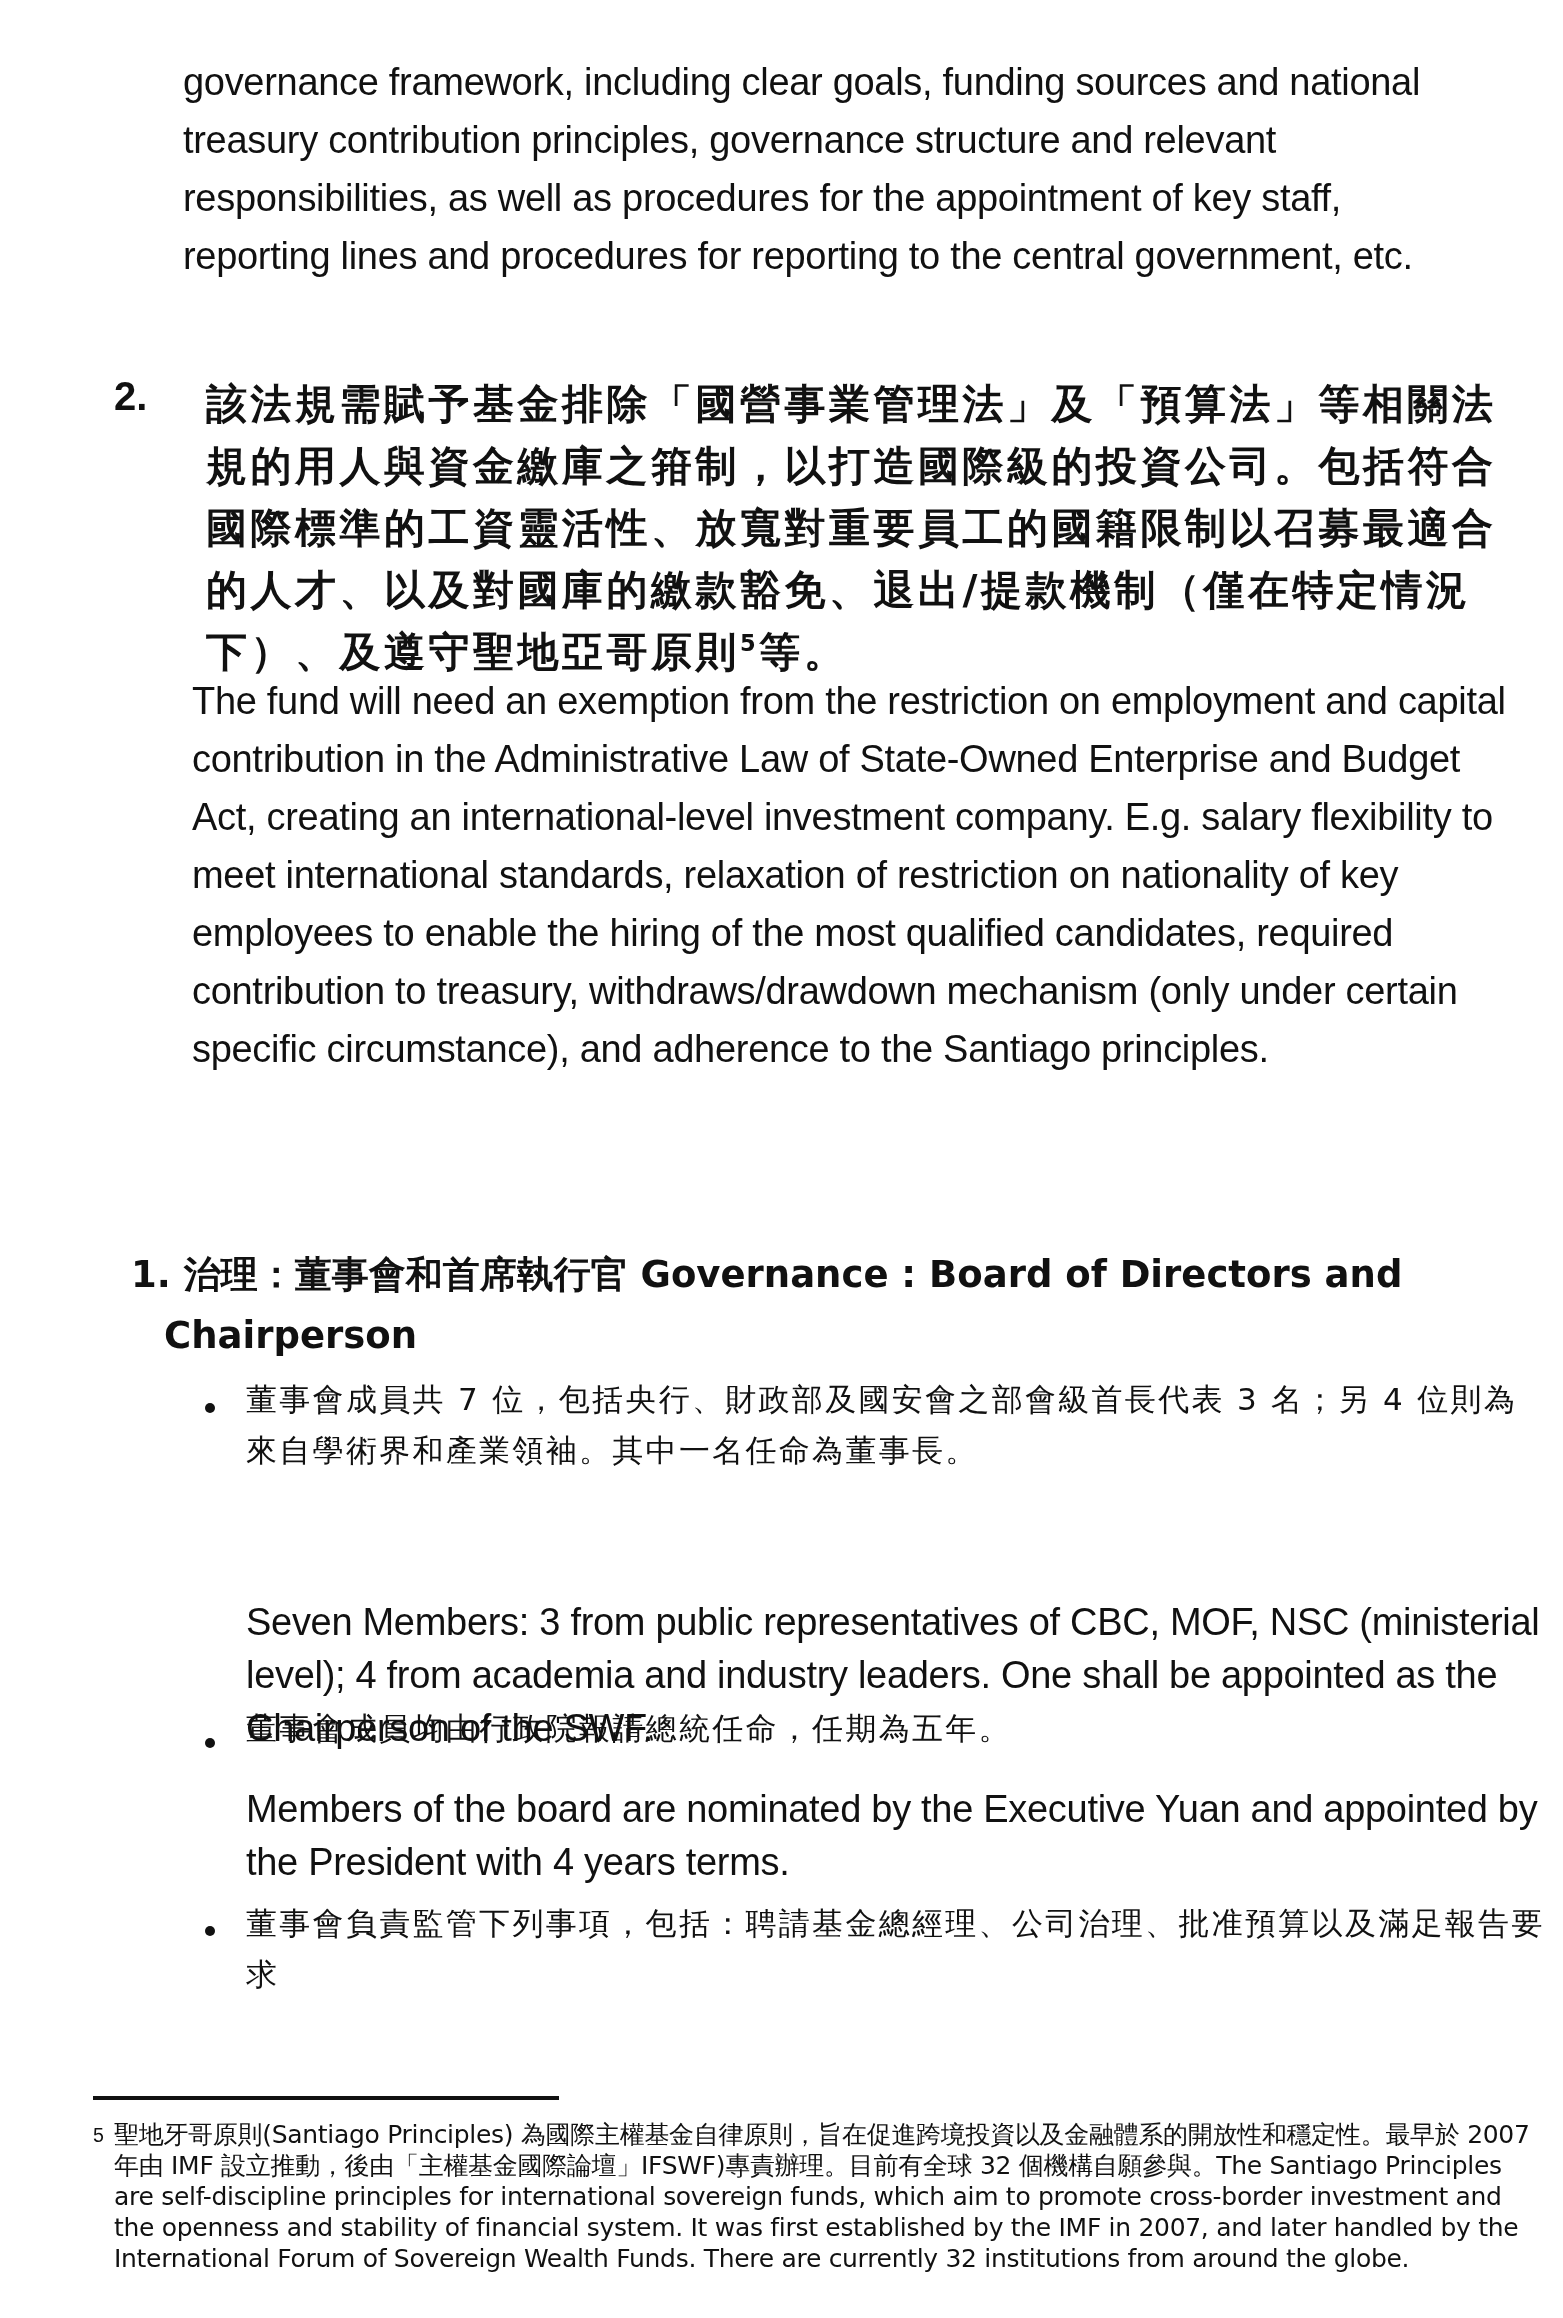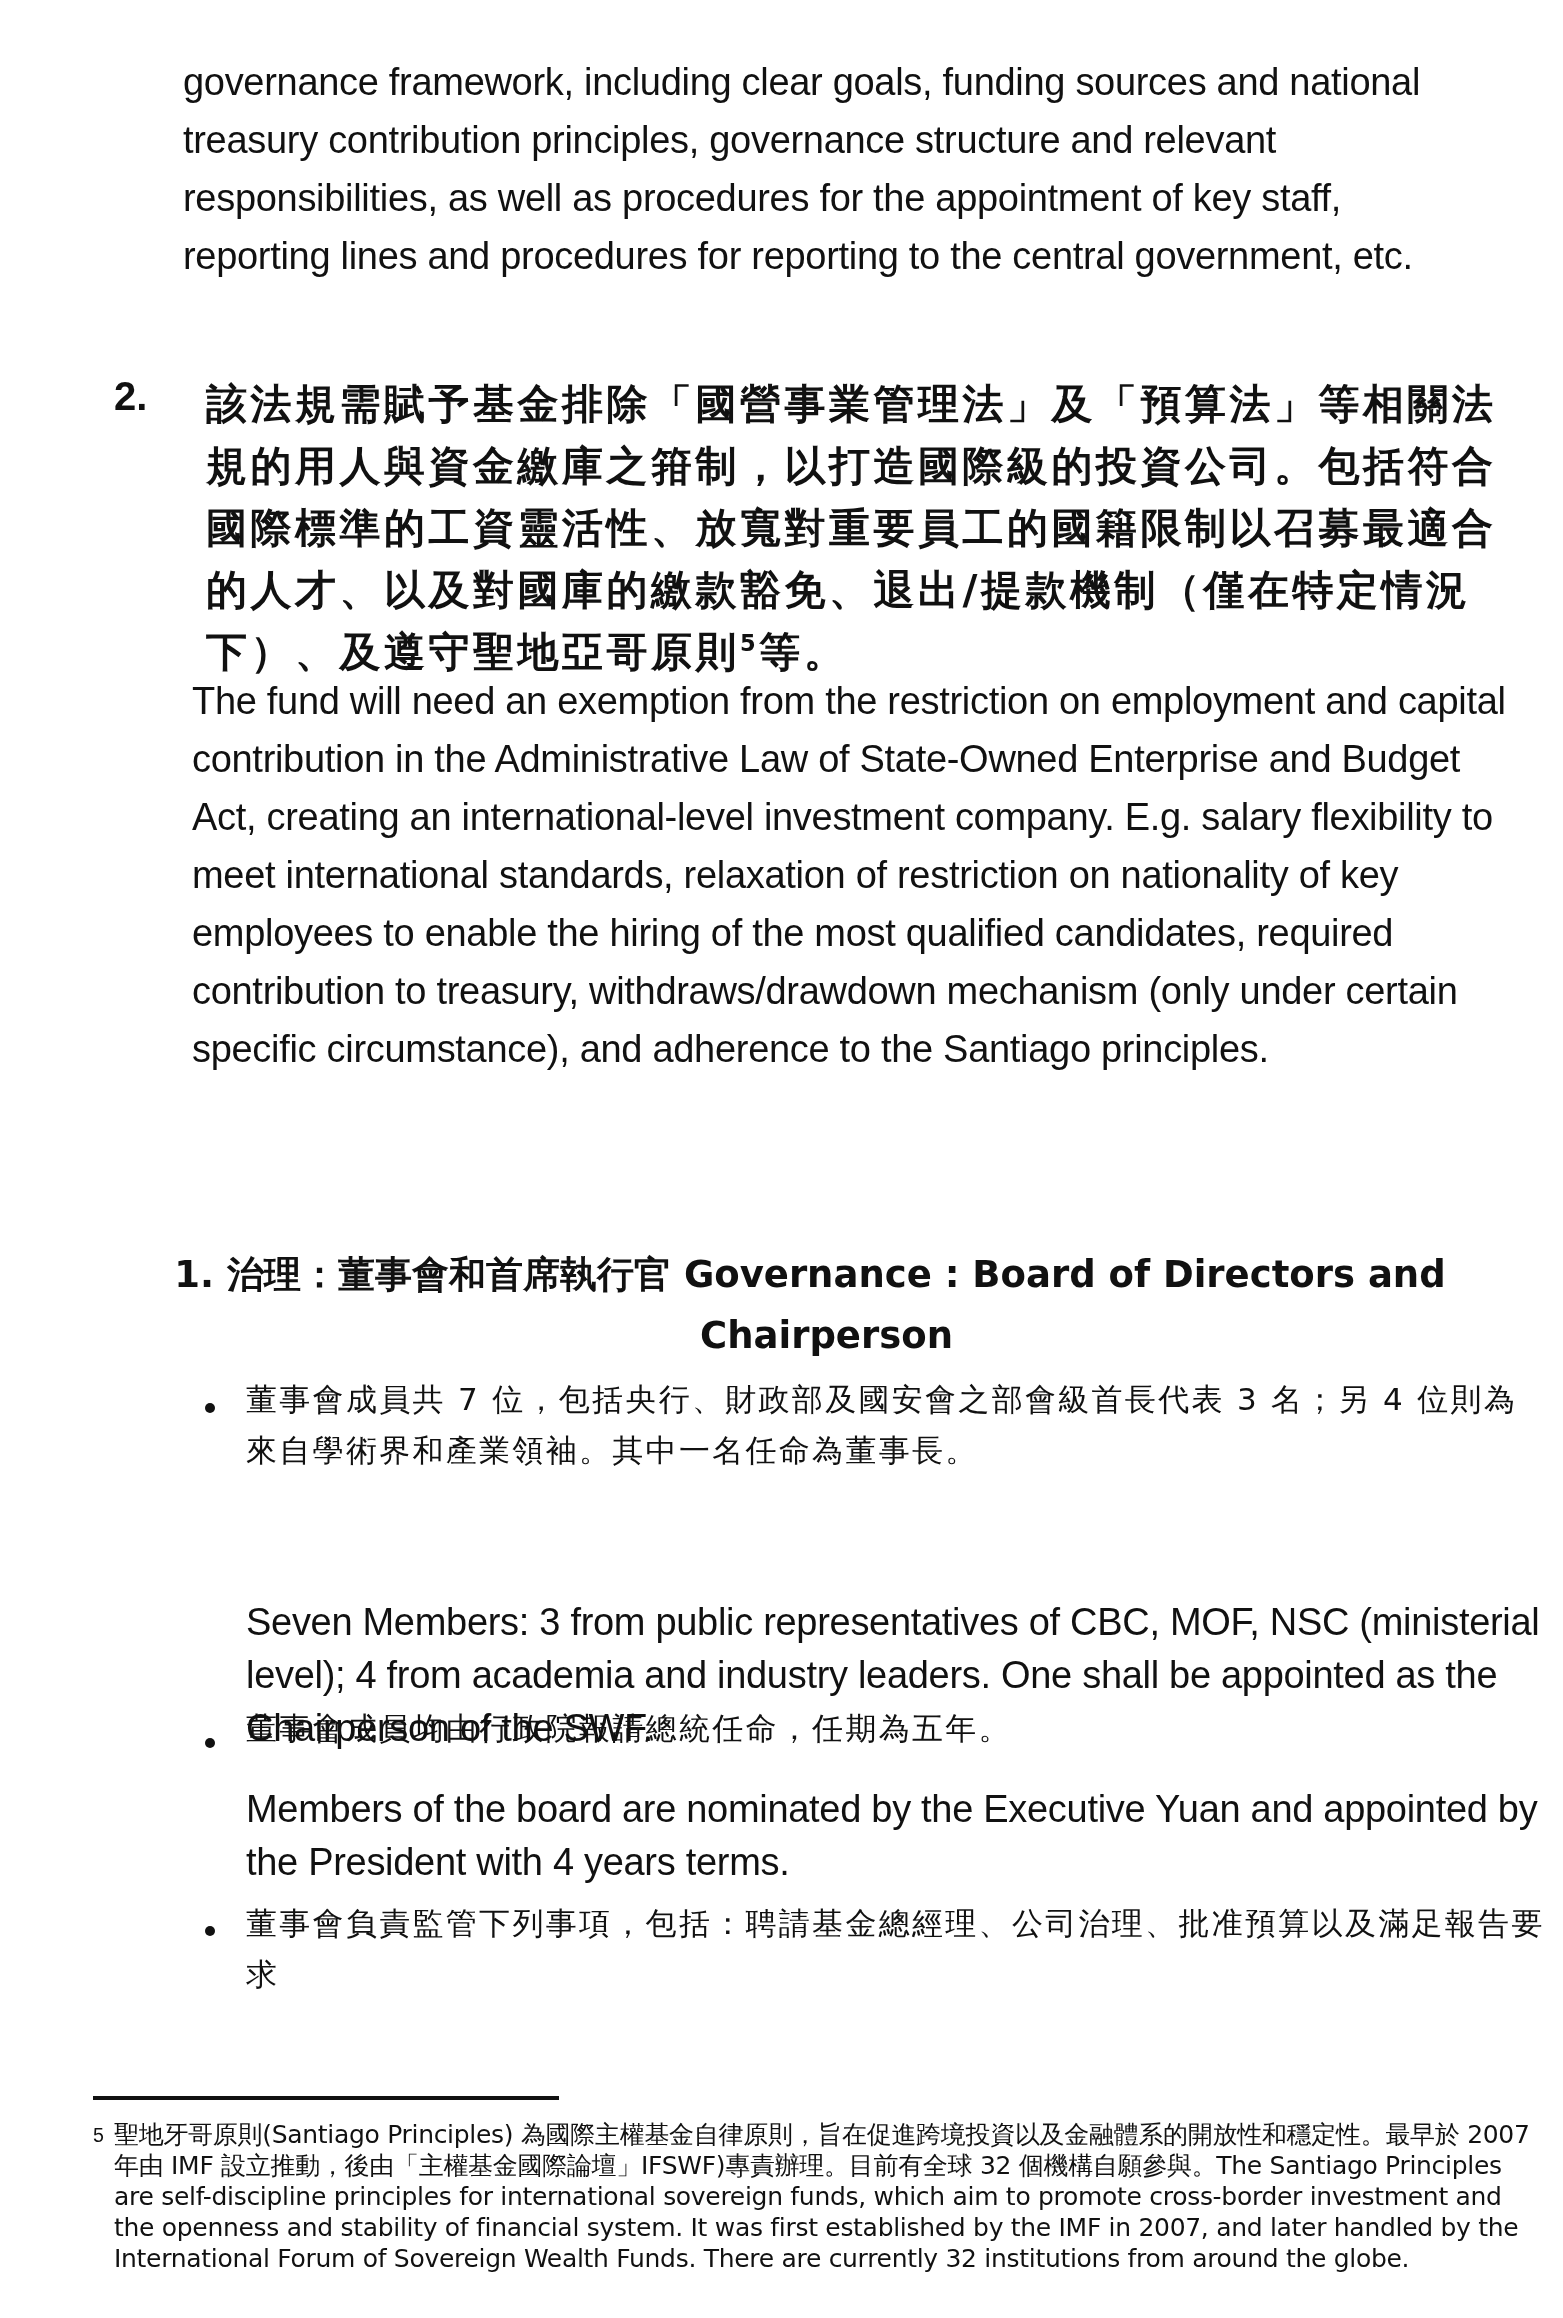--- a/index.html
+++ b/index.html
@@ -24,21 +24,21 @@
 <div class="page">
 
   <p class="para" style="left:183px; top:53px; width:1313px;">governance framework, including clear goals, funding sources and national treasury contribution principles, governance structure and relevant responsibilities, as well as procedures for the appointment of key staff, reporting lines and procedures for reporting to the central government, etc.</p>
 
   <span class="num" style="left:114px; top:374px;">2.</span>
   <p class="zh" style="left:190px; top:357px; width:1330px;"><span>該法規需賦予基金排除「國營事業管理法」及「預算法」等相關法規的用人與資金繳庫之箝制，以打造國際級的投資公司。包括符合國際標準的工資靈活性、放寬對重要員工的國籍限制以召募最適合的人才、以及對國庫的繳款豁免、退出/提款機制（僅在特定情況下）、及遵守聖地亞哥原則</span><sup>5</sup><span>等。</span></p>
 
   <p class="para" style="left:192px; top:672px; width:1325px;">The fund will need an exemption from the restriction on employment and capital contribution in the Administrative Law of State-Owned Enterprise and Budget Act, creating an international-level investment company. E.g. salary flexibility to meet international standards, relaxation of restriction on nationality of key employees to enable the hiring of the most qualified candidates, required contribution to treasury, withdraws/drawdown mechanism (only under certain specific circumstance), and adherence to the Santiago principles.</p>
 
 
-  <h3 class="subheading" style="left:131px; top:1244px; width:1325px; text-indent:-33px; padding-left:33px;text-align:center;">1. 治理：董事會和首席執行官 Governance : Board of Directors and Chairperson</h3>
+  <h3 class="subheading" style="left:131px; top:1244px; width:1325px; text-indent:-33px; padding-left:33px;">1. 治理：董事會和首席執行官 Governance : Board of Directors and Chairperson</h3>
 
   <div class="bullet" style="left:205px; top:1403px;"></div>
   <p class="zh-light" style="left:246px; top:1374px; width:1296px;">董事會成員共 7 位，包括央行、財政部及國安會之部會級首長代表 3 名；另 4 位則為來自學術界和產業領袖。其中一名任命為董事長。</p>
   <p class="para" style="left:246px; top:1596px; width:1302px; line-height:53px;">Seven Members: 3 from public representatives of CBC, MOF, NSC (ministerial level); 4 from academia and industry leaders. One shall be appointed as the Chairperson of the SWF.</p>
 
   <div class="bullet" style="left:205px; top:1738px;"></div>
   <p class="zh-light" style="left:246px; top:1671px; width:1296px;margin-top:32px;">董事會成員均由行政院報請總統任命，任期為五年。</p>
   <p class="para" style="left:246px; top:1783px; width:1302px; line-height:53px;">Members of the board are nominated by the Executive Yuan and appointed by the President with 4 years terms.</p>
 
   <div class="bullet" style="left:205px; top:1926px;"></div>

